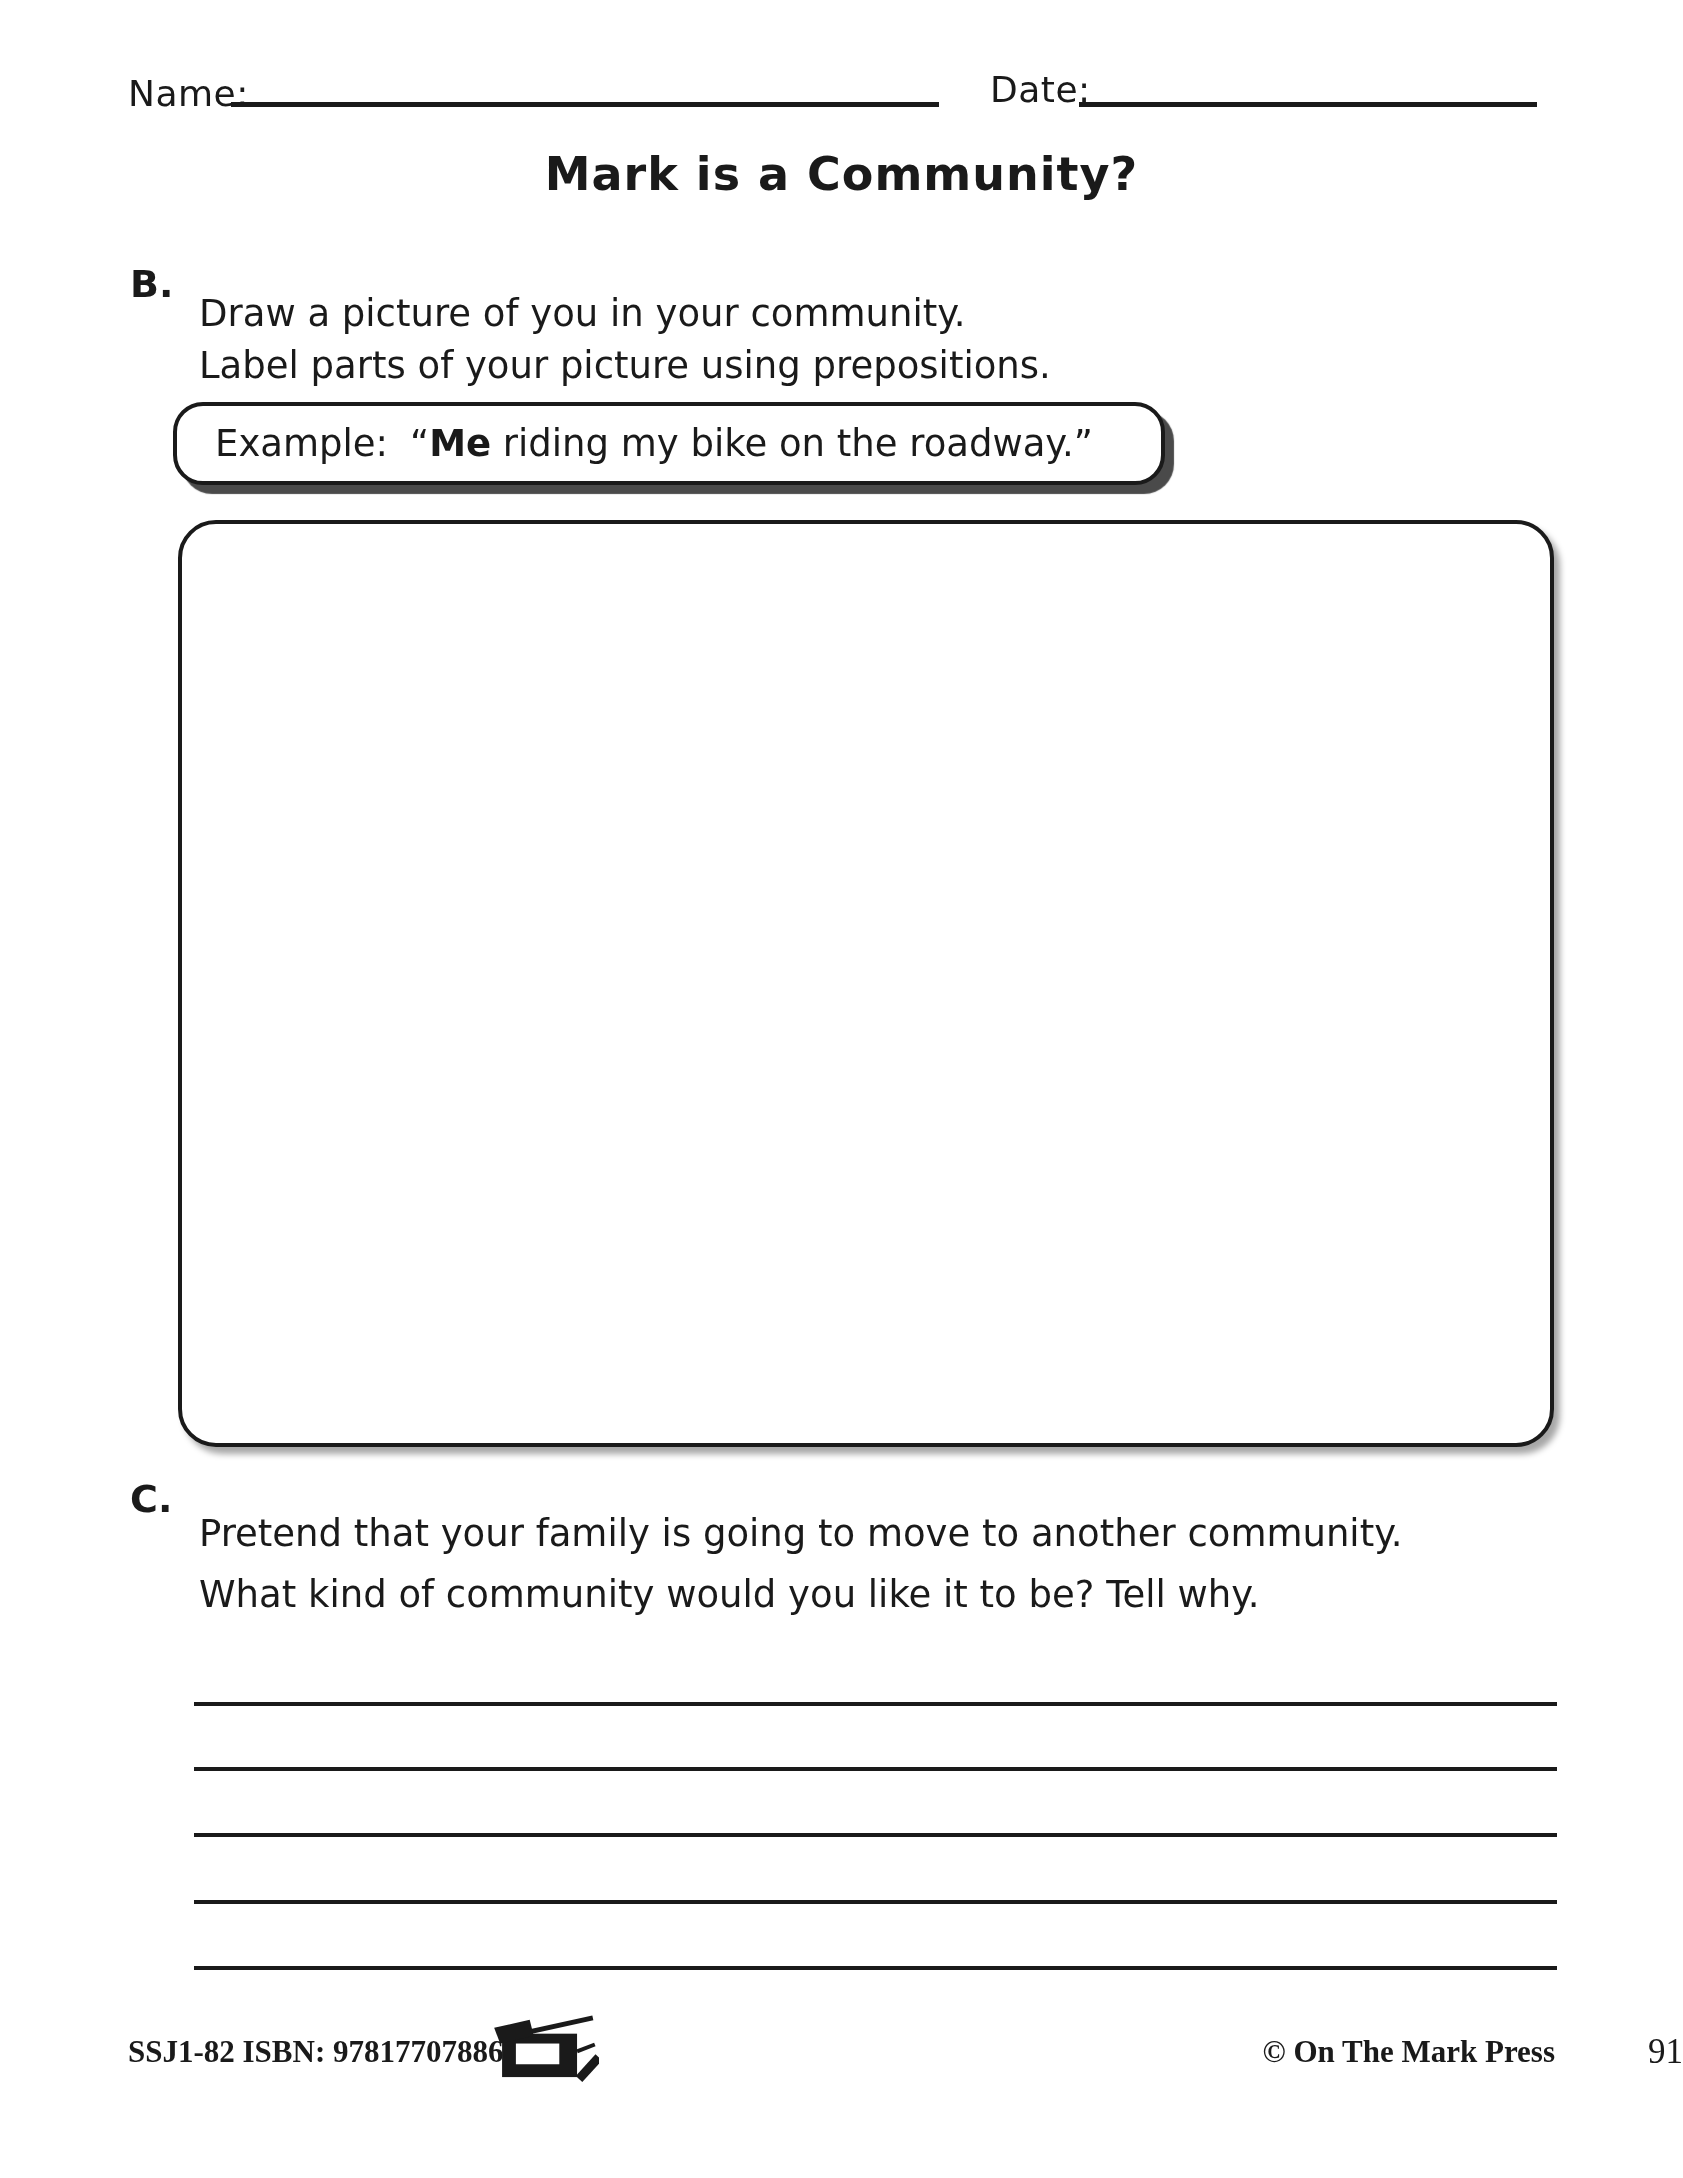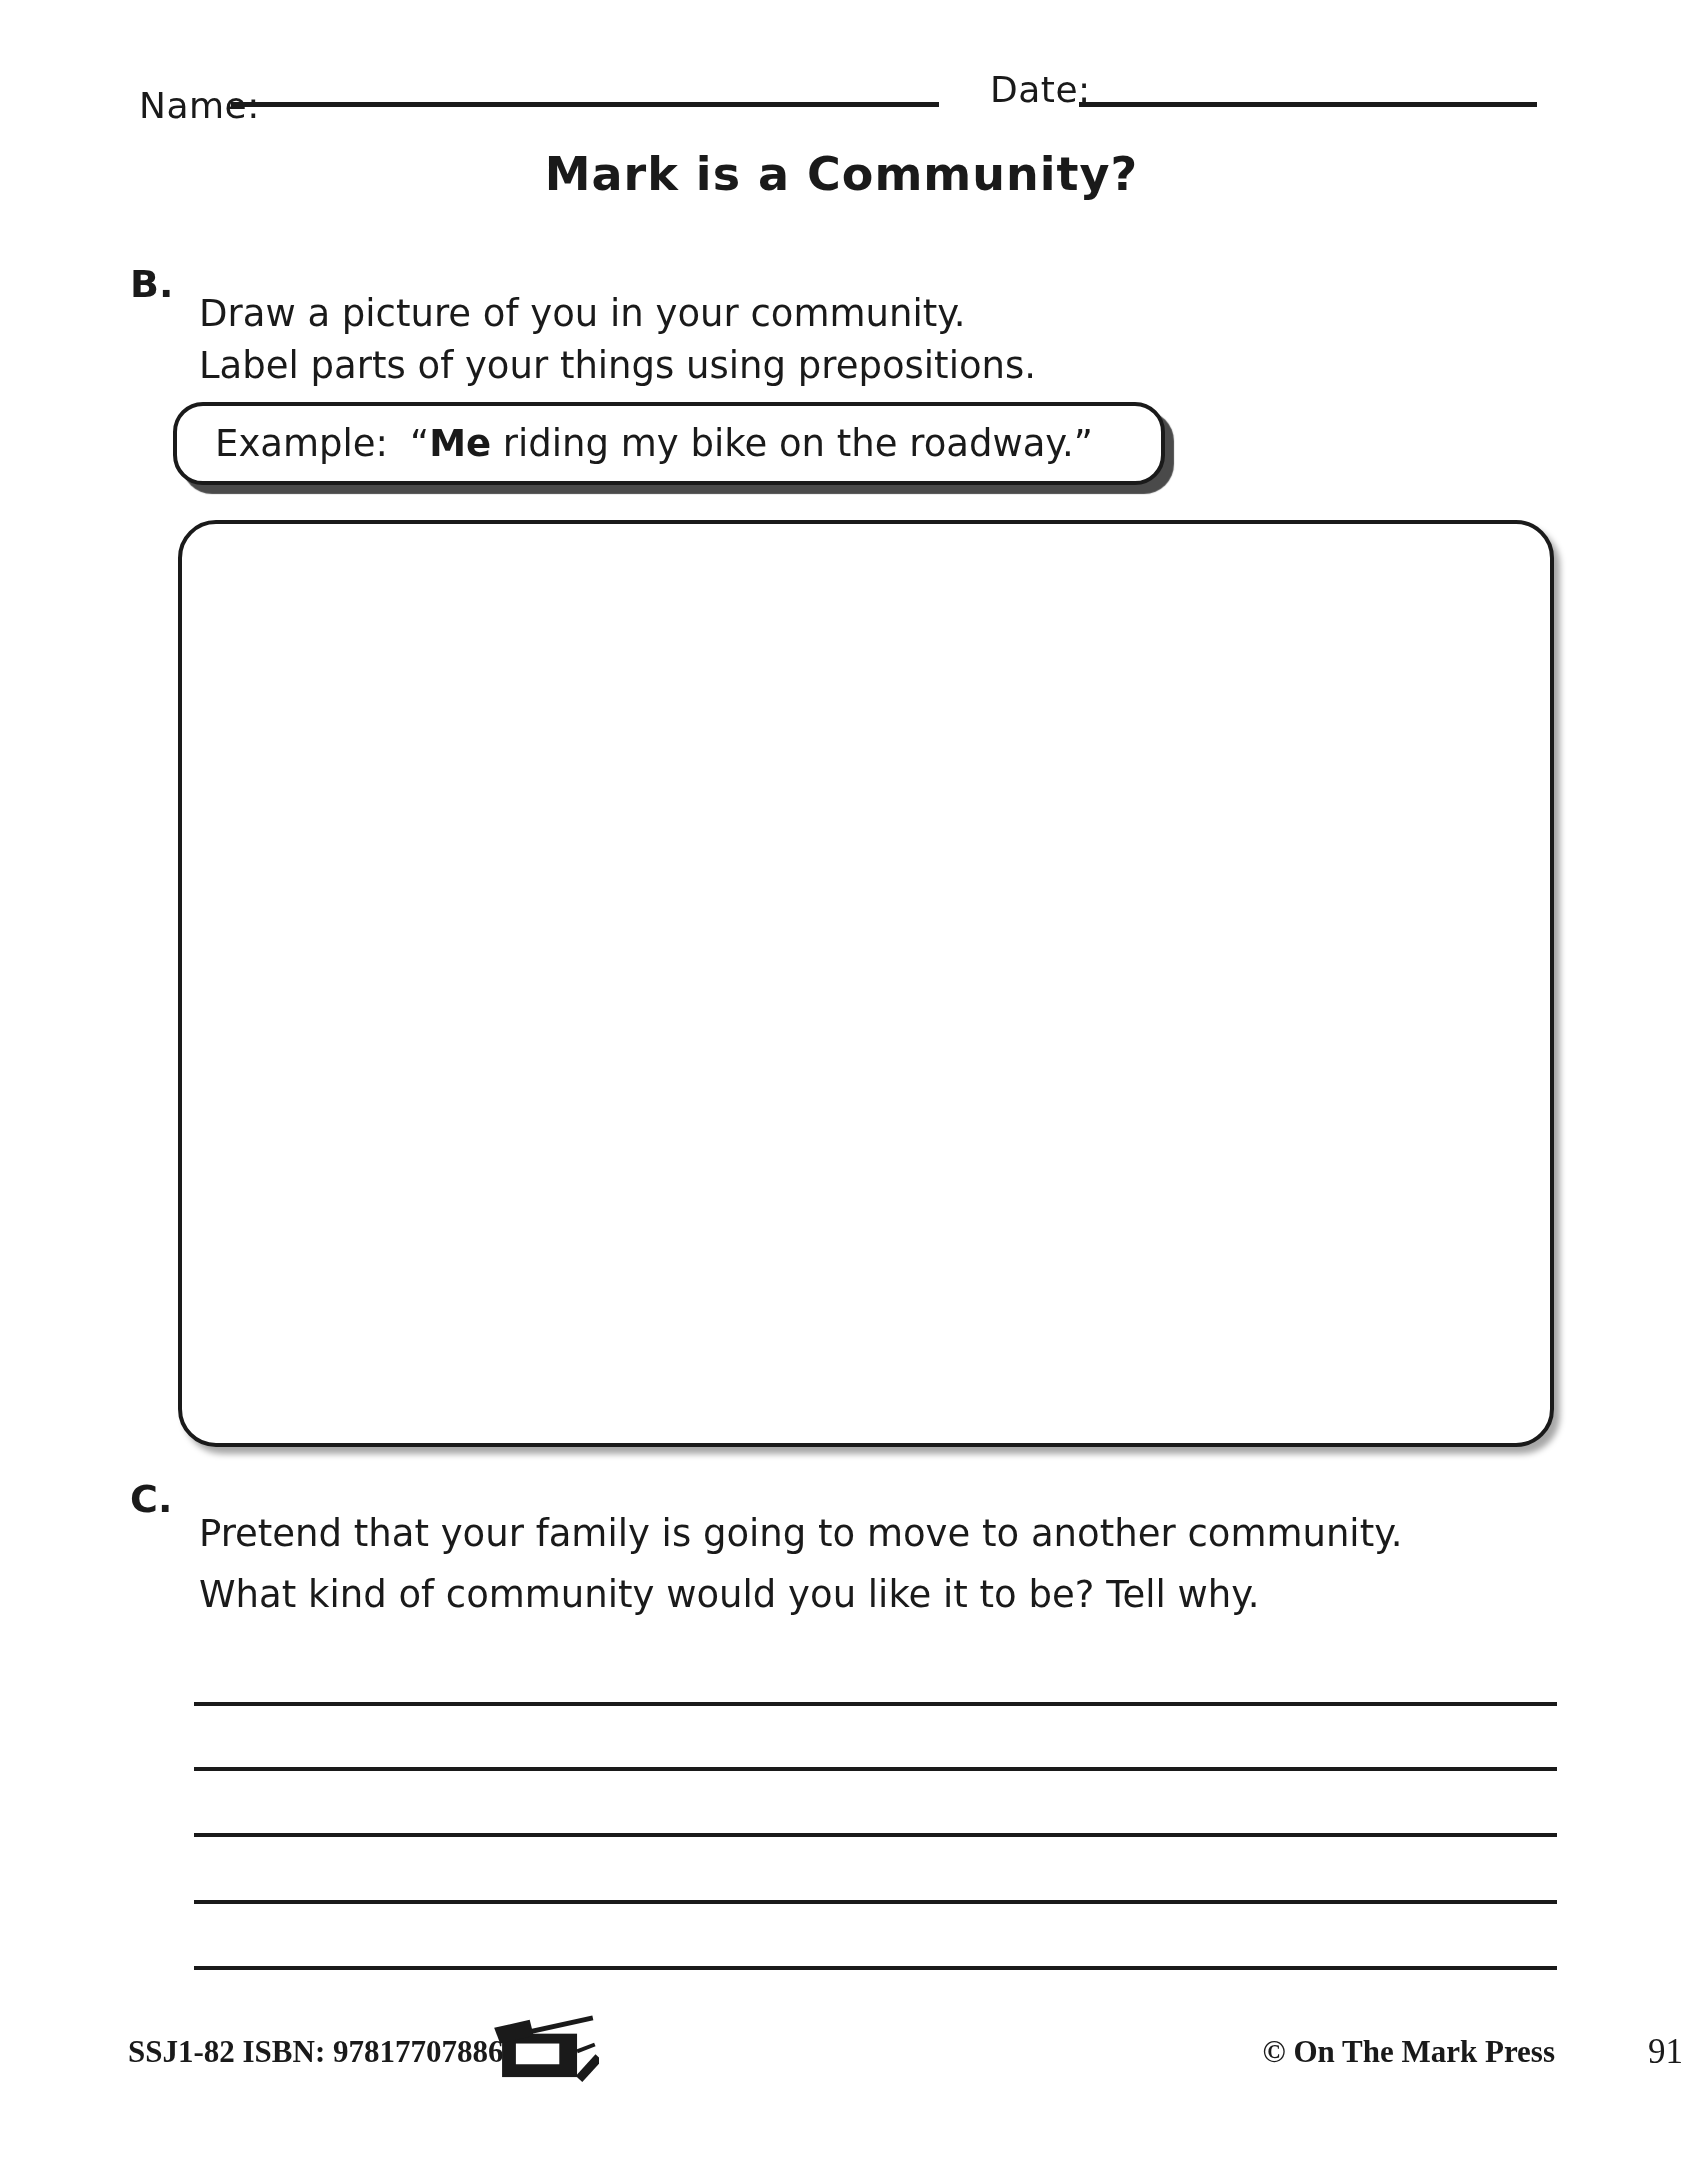--- a/index.html
+++ b/index.html
@@ -60,32 +60,32 @@
     font-family:"Liberation Serif","DejaVu Serif",serif;
     font-weight:bold;font-size:31px;
   }
   .press-logo{position:absolute;left:490px;top:2010px;}
 </style>
 </head>
 <body>
 
 <div class="page">
 
-  <span class="hdr-label" style="left:128px;top:85px;margin-left:11px;">Name:</span>
+  <span class="hdr-label" style="left:128px;top:73px;">Name:</span>
   <div class="rule" style="left:231px;top:102px;width:708px;"></div>
 
   <span class="hdr-label" style="left:990px;top:69px;">Date:</span>
   <div class="rule" style="left:1079px;top:102px;width:458px;"></div>
 
   <div class="title">Mark is a Community?</div>
 
   <span class="sec-label" style="left:130px;top:262px;">B.</span>
   <div class="sec-text sec-b-text" style="left:199px;top:260px;">
     <div>Draw a picture of you in your community.</div>
-    <div>Label parts of your things using prepositions.</div>
+    <div>Label parts of your picture using prepositions.</div>
   </div>
 
   <div class="example-box">
     <span>Example:</span><span class="gap"></span><span>“</span><b>Me</b><span> riding my bike on the roadway.</span><span>”</span>
   </div>
 
   <div class="draw-box"></div>
 
   <span class="sec-label" style="left:130px;top:1477px;">C.</span>
   <div class="sec-text sec-c-text" style="left:199px;top:1475px;">

